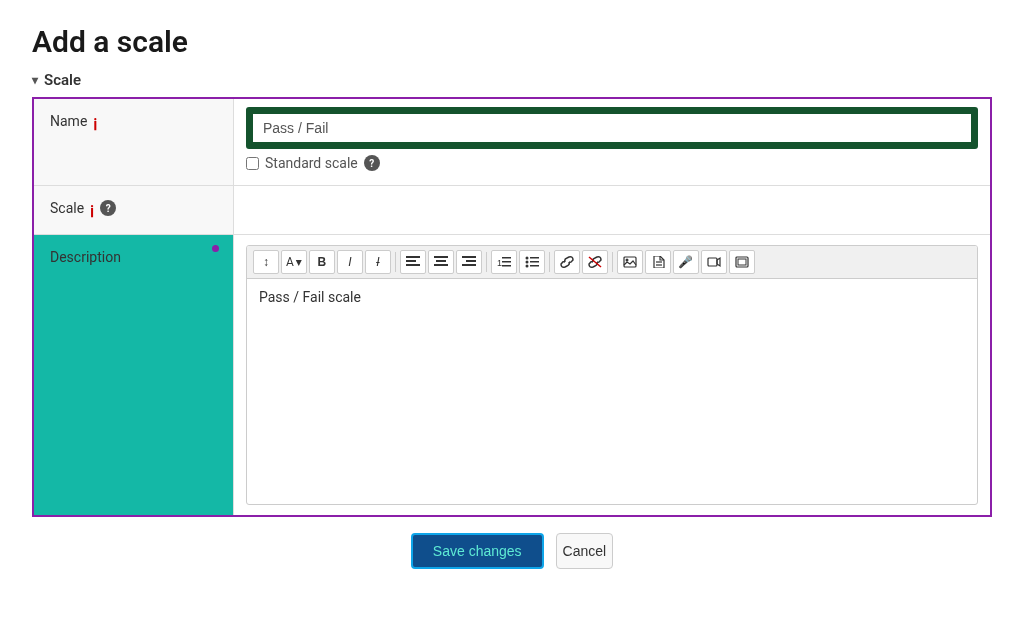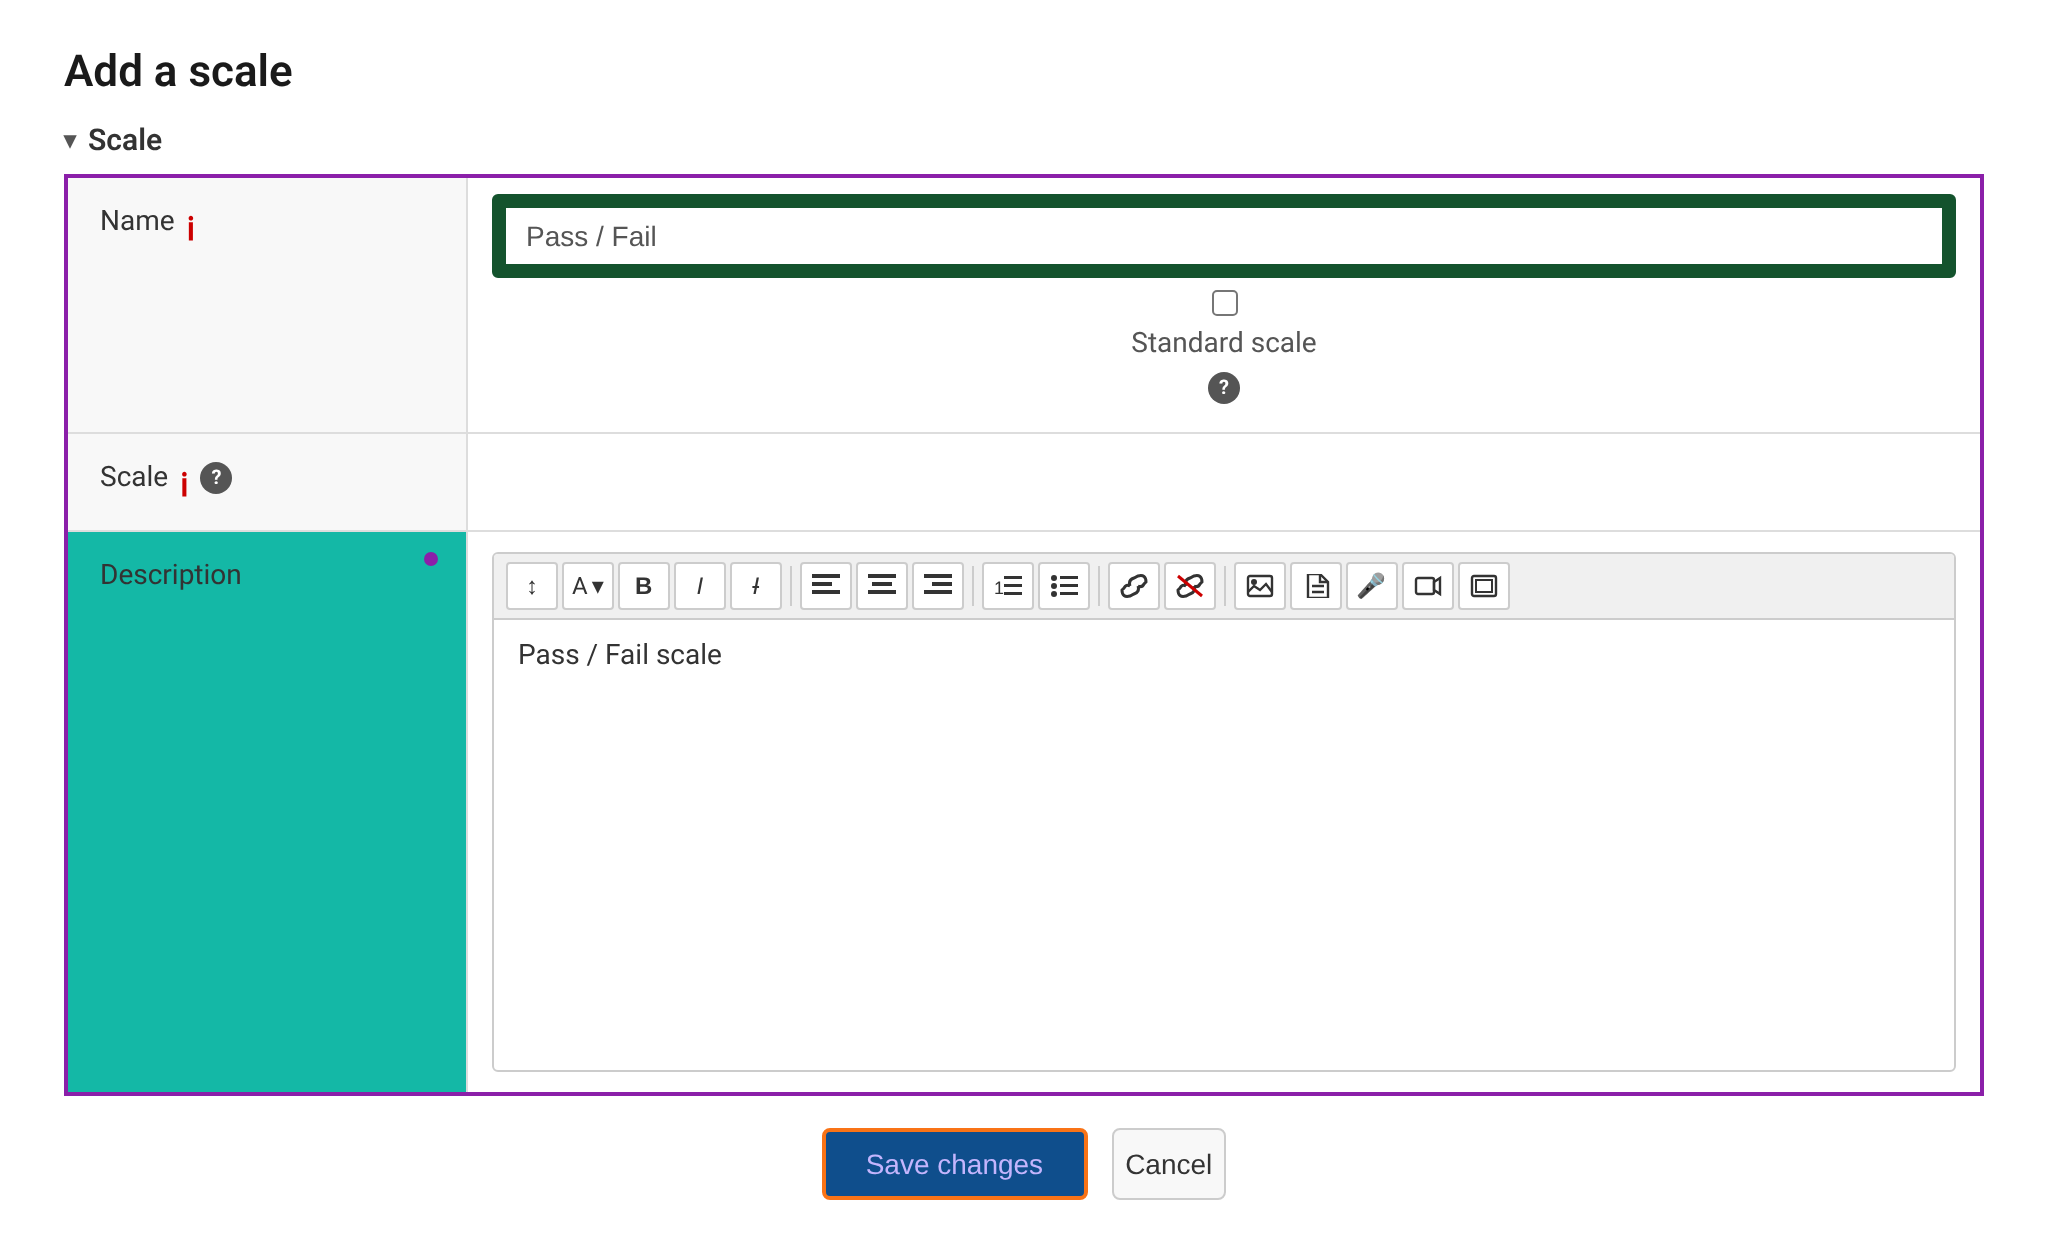--- a/index.html
+++ b/index.html
@@ -7,21 +7,21 @@
       font-family: -apple-system, BlinkMacSystemFont, 'Segoe UI', Roboto, sans-serif;
       font-size: 14px;
       color: #333;
       background: #fff;
       padding: 24px 32px;
       width: 1024px;
       min-height: 623px;
     }
 
     .page-title {
-      font-size: 22px;
+      font-size: 30px;
       font-weight: 600;
       color: #1a1a1a;
       margin-bottom: 12px;
     }
 
     .section-header {
       display: flex;
       align-items: center;
       gap: 6px;
       margin-bottom: 8px;
@@ -103,21 +103,20 @@
       font-size: 14px;
       color: #555;
       outline: none;
     }
 
     .checkbox-row {
       display: flex;
       align-items: center;
       gap: 6px;
       padding: 6px 0;
-      flex-direction: column;
     }
 
     .checkbox-row input[type="checkbox"] {
       margin: 0;
     }
 
     .checkbox-label {
       font-size: 14px;
       color: #555;
     }
@@ -208,22 +207,22 @@
     
     .buttons-row {
       display: flex;
       gap: 12px;
       margin-top: 16px;
       justify-content: center;
     }
 
     .btn-save {
       background: #0f4e8c;
-      color: #c4b5fd;
-      border: 2px solid #f97316;
+      color: #5eead4;
+      border: 2px solid #0ea5e9;
       border-radius: 4px;
       padding: 8px 20px;
       font-size: 14px;
       cursor: pointer;
       font-weight: 500;
     }
 
     .btn-cancel {
       background: #f8f8f8;
       color: #333;

